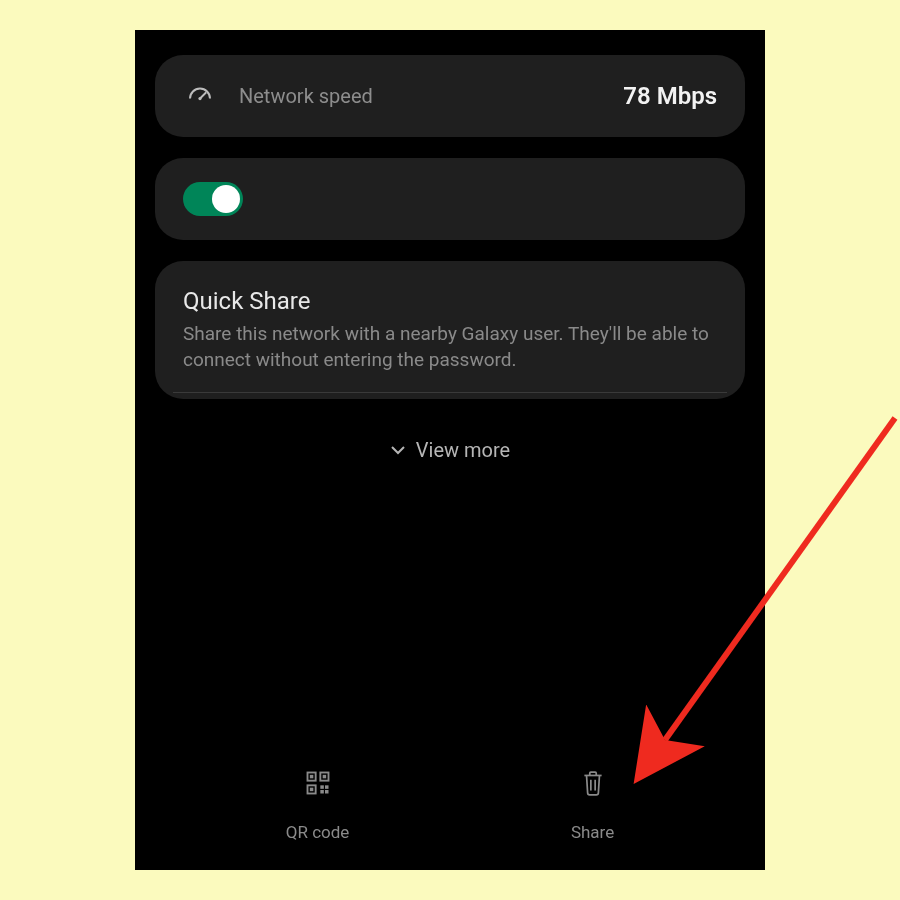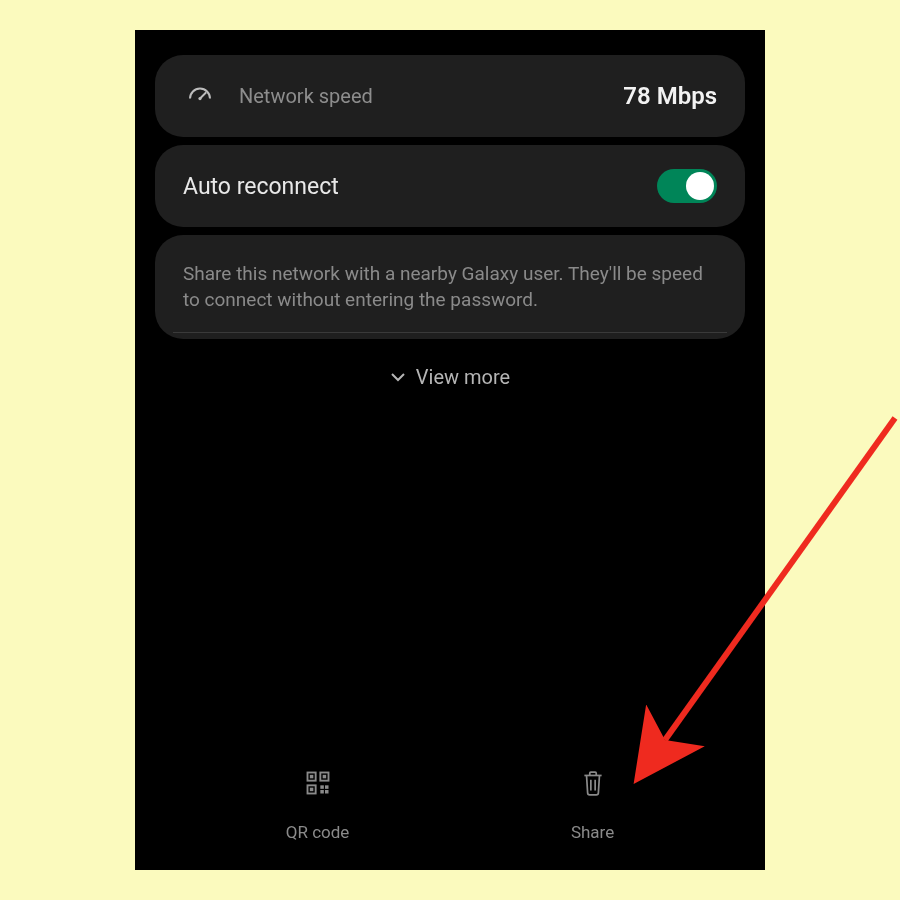--- a/index.html
+++ b/index.html
@@ -16,21 +16,21 @@
     width: 630px;
     height: 840px;
     background: #000;
     border-radius: 0;
     padding: 25px 20px 10px 20px;
     color: #e8e8e8;
   }
   .card {
     background: #1f1f1f;
     border-radius: 28px;
-    margin-bottom: 8px;
+    margin-bottom: 21px;
     padding: 6px 0;
   }
   .row {
     display: flex;
     align-items: center;
     padding: 18px 28px;
   }
   .row .icon {
     width: 34px;
     height: 34px;
@@ -137,30 +137,30 @@
           <circle cx="12" cy="14" r="1.3" fill="#bdbdbd" stroke="none"></circle>
         </svg>
       </span>
       <span class="label">Network speed</span>
       <span class="value">78 Mbps</span>
     </div>
   </div>
 
   <div class="card">
     <div class="row big">
-      <span class="label">Auto reconnect</span>
       <span class="toggle">
         <span class="knob"></span>
       </span>
     </div>
   </div>
 
   <div class="card">
     <div class="section">
-      <div class="desc">Share this network with a nearby Galaxy user. They'll be speed to connect without entering the password.</div>
+      <div class="title">Quick Share</div>
+      <div class="desc">Share this network with a nearby Galaxy user. They'll be able to connect without entering the password.</div>
     </div>
     <div class="divider"></div>
   </div>
 
   <div class="viewmore">
     <span>
       <svg width="16" height="10" viewBox="0 0 16 10" fill="none" stroke="#b5b5b5" stroke-width="2">
         <polyline points="2,2 8,8 14,2"></polyline>
       </svg>
     </span>

